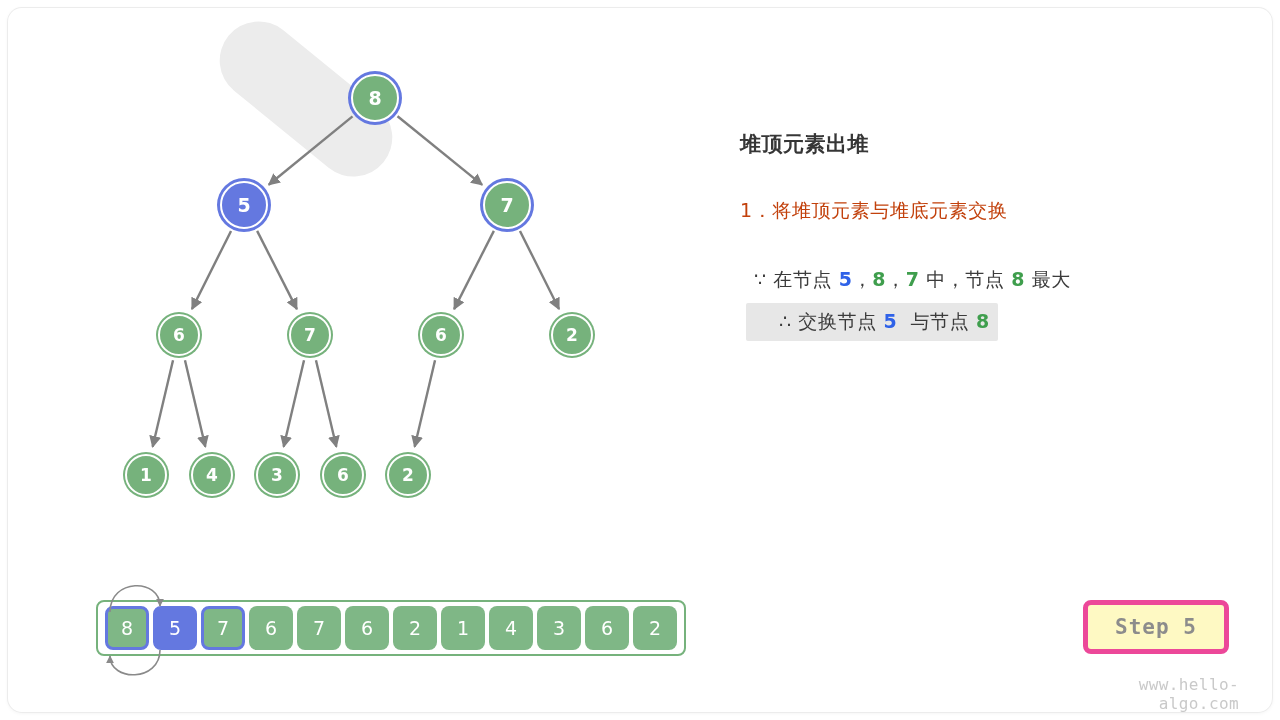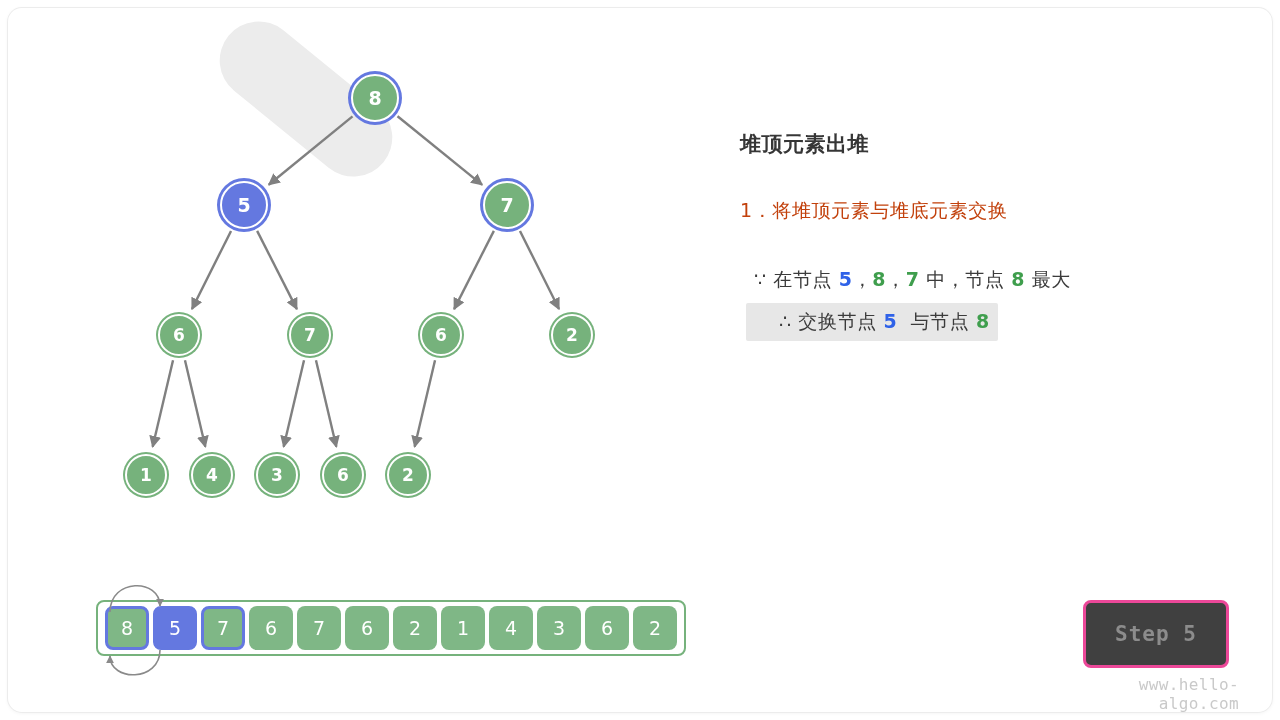--- a/index.html
+++ b/index.html
@@ -166,25 +166,25 @@
     height: 120px;
     pointer-events: none;
   }
 
   
   #step-badge {
     position: absolute;
     left: 1083px;
     top: 600px;
     width: 146px;
-    height: 68px;
-    box-sizing: border-box;
-    border: 3px solid #ec4899;
+    height: 54px;
+    box-sizing: border-box;
+    border: 5px solid #ec4899;
     border-radius: 8px;
-    background: #404040;
+    background: #fef9c3;
     display: flex;
     align-items: center;
     justify-content: center;
     font-family: "DejaVu Sans Mono", "Liberation Mono", monospace;
     font-size: 21px;
     font-weight: bold;
     color: #8c8c8c;
     letter-spacing: 1px;
   }
   #watermark {

